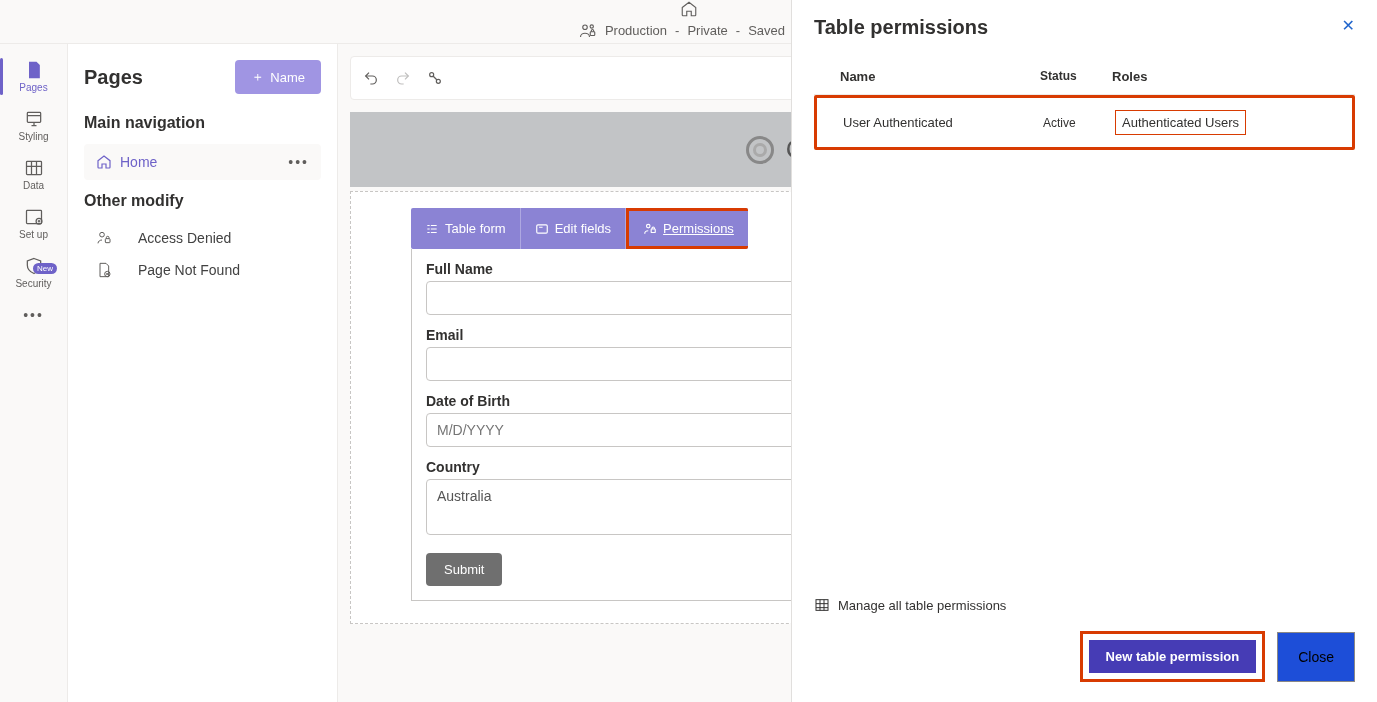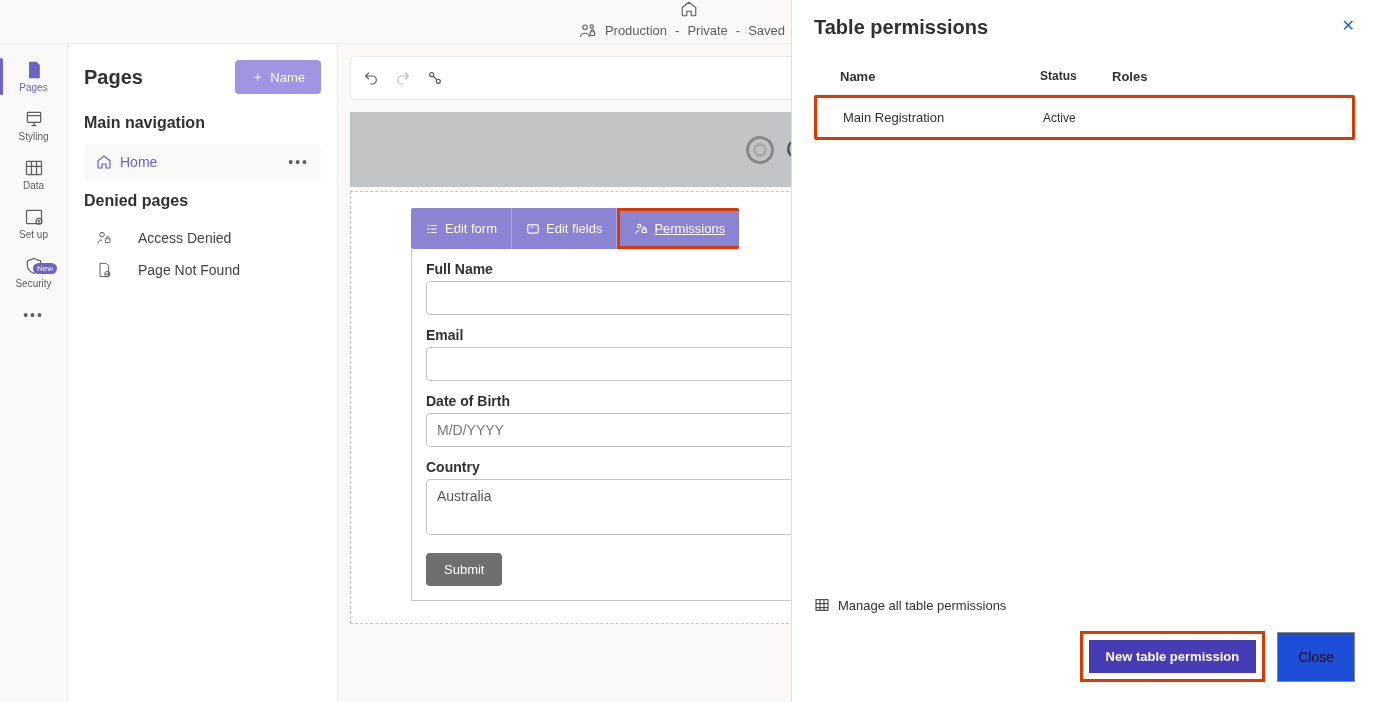--- a/index.html
+++ b/index.html
@@ -152,21 +152,21 @@
   <div class="section-title">Main navigation</div>
   <div class="nav-item home">
     <span class="left">
       <svg width="16" height="16" viewBox="0 0 24 24" fill="none" stroke="#6e62c8" stroke-width="1.8">
           <path d="M3 10l9-7 9 7v10a1 1 0 0 1-1 1h-5v-6h-6v6H4a1 1 0 0 1-1-1z"></path>
         </svg>
       <span>Home</span>
     </span>
     <span class="nav-more">•••</span>
   </div>
-  <div class="section-title">Denied pages</div>
+  <div class="section-title">Other modify</div>
   <div class="other-item">
     <svg width="16" height="16" viewBox="0 0 24 24" fill="none" stroke="#605e5c" stroke-width="1.5">
         <circle cx="9" cy="7" r="3.5"></circle>
         <path d="M3 20c0-3 3-5 6-5"></path>
         <rect x="14" y="13" width="7" height="6" rx="1"></rect>
         <path d="M15.5 13v-1.5a2 2 0 0 1 4 0V13"></path>
       </svg>
     <span>Access Denied</span>
   </div>
   <div class="other-item">
@@ -204,21 +204,21 @@
   <div class="canvas-header">
     <span class="company-logo"></span>
     <span class="company-name">Company name</span>
   </div>
   <div class="dotted-wrap">
     <div class="form-toolbar">
       <div class="ft-btn">
         <svg width="14" height="14" viewBox="0 0 24 24" fill="none" stroke="#fff" stroke-width="2">
             <path d="M4 6h4M4 12h4M4 18h4M10 6h10M10 12h10M10 18h10"></path>
           </svg>
-        <span>Edit form</span>
+        <span>Table form</span>
       </div>
       <div class="ft-btn">
         <svg width="14" height="14" viewBox="0 0 24 24" fill="none" stroke="#fff" stroke-width="2">
             <rect x="3" y="5" width="18" height="14" rx="2"></rect>
             <path d="M7 9h6"></path>
           </svg>
         <span>Edit fields</span>
       </div>
       <div class="ft-btn ft-highlight">
         <svg width="14" height="14" viewBox="0 0 24 24" fill="none" stroke="#fff" stroke-width="2">
@@ -250,22 +250,23 @@
     <div class="perm-title">Table permissions</div>
     <div class="close-x">✕</div>
   </div>
   <div class="perm-table">
     <div class="pt-head">
       <div class="col-name">Name</div>
       <div class="col-status">Status</div>
       <div class="col-roles">Roles</div>
     </div>
     <div class="pt-row row-highlight">
-      <div class="col-name">Main Registration</div>
+      <div class="col-name">User Authenticated</div>
       <div class="col-status">Active</div>
+      <div class="col-roles"><span class="roles-highlight">Authenticated Users</span></div>
     </div>
   </div>
   <div class="perm-spacer"></div>
   <div class="manage-all">
     <svg width="16" height="16" viewBox="0 0 24 24" fill="none" stroke="#323130" stroke-width="1.5">
         <rect x="3" y="4" width="18" height="16"></rect>
         <path d="M3 10h18M3 16h18M9 4v16M15 4v16"></path>
       </svg>
     <span>Manage all table permissions</span>
   </div>

